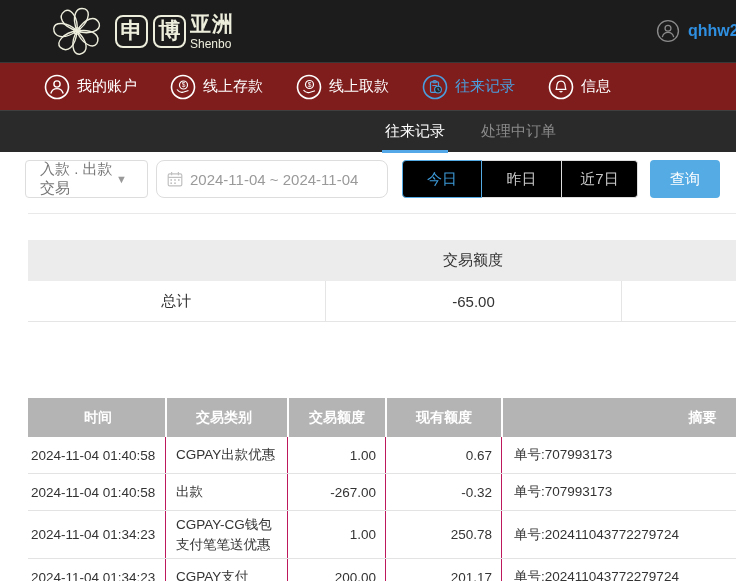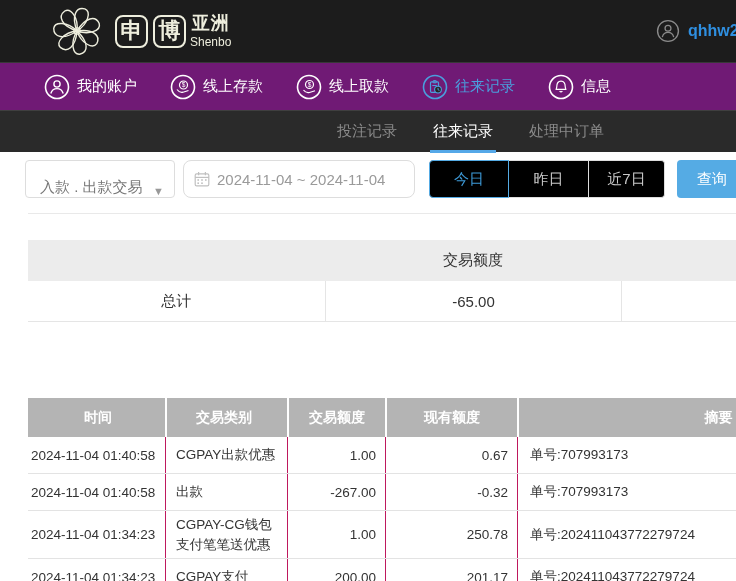--- a/index.html
+++ b/index.html
@@ -8,46 +8,46 @@
   .page { position:relative; width:736px; height:581px; overflow:hidden; }
 
   
   .top-header { height:62px; background:#1c1c1c; position:relative; display:flex; align-items:center; }
   .logo-wrap { display:flex; align-items:center; margin-left:52px; }
   .logo-flower { color:#eeeedd; margin-right:8px; }
   .logo-box { width:33px; height:33px; border:2px solid #eeeedd; border-radius:8px;
               color:#eeeedd; font-size:22px; font-weight:bold; display:flex; align-items:center;
               justify-content:center; margin-left:5px; }
   .logo-region { margin-left:4px; color:#eeeedd; line-height:1; }
-  .logo-region .cn { font-size:18px; font-weight:bold; letter-spacing:1px;text-align:center; }
+  .logo-region .cn { font-size:21px; font-weight:bold; letter-spacing:1px;text-align:center; }
   .logo-region .en { font-size:12px; margin-top:4px; }
   .user-wrap { position:absolute; left:656px; top:0; height:62px; display:flex; align-items:center; width:140px; }
   .user-icon { color:#8a8a8a; display:flex; }
   .user-name { color:#2f8fe0; font-size:16px; font-weight:bold; margin-left:8px; white-space:nowrap; }
 
   
-  .main-nav { height:48px; background:#701a75; border-top:1px solid #383838;
+  .main-nav { height:48px; background:#7f1d1d; border-top:1px solid #383838;
               display:flex; align-items:center; padding-left:44px; }
   .nav-item { display:flex; align-items:center; color:#fff; font-size:15px;
               margin-right:33px; white-space:nowrap; cursor:pointer; }
   .nav-item .nico { display:flex; margin-right:7px; color:#fff; }
   .nav-item.active { color:#4a9edd; }
   .nav-item.active .nico { color:#4a9edd; }
 
   
   .sub-nav { height:42px; background:#2a2a2a; border-top:1px solid #3f3f3f;
              display:flex; justify-content:center; padding-left:205px; }
   .sub-tab { height:42px; line-height:40px; font-size:15px; color:#8a8a8a;
              margin:0 15px; padding:0 3px; cursor:pointer; }
   .sub-tab.active { color:#fff; border-bottom:3px solid #55a8e8; }
 
   
   .filter-row { position:absolute; top:160px; left:25px; display:flex; align-items:center; }
-  .select-box { width:150px; height:38px; border:1px solid #ddd; border-radius:4px;
-                display:flex; align-items:flex-end; padding:0 10px 0 14px; color:#777;
+  .select-box { width:123px; height:38px; border:1px solid #ddd; border-radius:4px;
+                display:flex; align-items:center; padding:0 20px 0 14px; color:#777;
                 font-size:15px; cursor:pointer; }
   .select-box .caret { margin-left:auto; color:#999; font-size:11px; }
   .date-box { width:232px; height:38px; border:1px solid #ddd; border-radius:8px;
               display:flex; align-items:center; padding:0 10px; margin-left:8px;
               color:#9a9a9a; font-size:15px; cursor:pointer; }
   .date-box .cal { color:#c0c0c0; display:flex; margin-right:7px; }
   .btn-group { display:flex; margin-left:14px; }
   .qbtn { height:38px; border:1px solid #ddd; background:#000000; color:#c9c9c9;
           font-size:15px; cursor:pointer; font-family:inherit; }
   .qbtn.first { width:80px; border-radius:4px 0 0 4px; border:1px solid #55abe4; color:#3d9ad8; }
@@ -70,21 +70,21 @@
   .records { position:absolute; top:398px; left:28px; width:890px; color:#333; }
   .t-head { display:flex; background:#b4b4b4; height:39px; color:#fff; font-size:14px; font-weight:bold; }
   .t-head > div { display:flex; align-items:center; justify-content:center; }
   .t-head > div + div { border-left:2px solid #fff; }
   .t-row { display:flex; border-bottom:1px solid #e3e3e3; min-height:37px; font-size:13.5px; }
   .t-row > div { display:flex; align-items:center; padding:4px 0; }
   .t-row > div + div { border-left:1px solid #be185d; }
   .c-time { width:137px; padding-left:3px !important; white-space:nowrap; }
   .c-type { width:122px; padding-left:10px !important; padding-right:6px !important; line-height:1.45; }
   .c-amt  { width:98px;  justify-content:flex-end; padding-right:9px !important; }
-  .c-bal  { width:132px; justify-content:flex-end; padding-right:9px !important; }
+  .c-bal  { width:116px; justify-content:flex-end; padding-right:9px !important; }
   .c-note { width:401px; padding-left:12px !important; }
   svg { display:block; }
 </style>
 </head>
 <body>
 
 <div class="page">
 
   <div class="top-header">
     <div class="logo-wrap">
@@ -175,21 +175,20 @@
           <circle cx="13" cy="13" r="11.5" stroke="currentColor" fill="none" stroke-width="1.6"></circle>
           <path d="M13 7.2 C 9.8 7.2 8.8 10 8.8 12.6 L 8.2 15.4 L 17.8 15.4 L 17.2 12.6 C 17.2 10 16.2 7.2 13 7.2 Z" stroke="currentColor" fill="none" stroke-width="1.2"></path>
           <path d="M11.6 17.2 Q 13 18.6 14.4 17.2" stroke="currentColor" fill="none" stroke-width="1.2"></path>
         </svg>
       </span>
       <span>信息</span>
     </div>
   </div>
 
   <div class="sub-nav">
-    <div class="sub-tab">投注记录</div>
     <div class="sub-tab active">往来记录</div>
     <div class="sub-tab">处理中订单</div>
   </div>
 
   <div class="filter-row">
     <div class="select-box">
       <span>入款 . 出款交易</span>
       <span class="caret">▼</span>
     </div>
     <div class="date-box">

